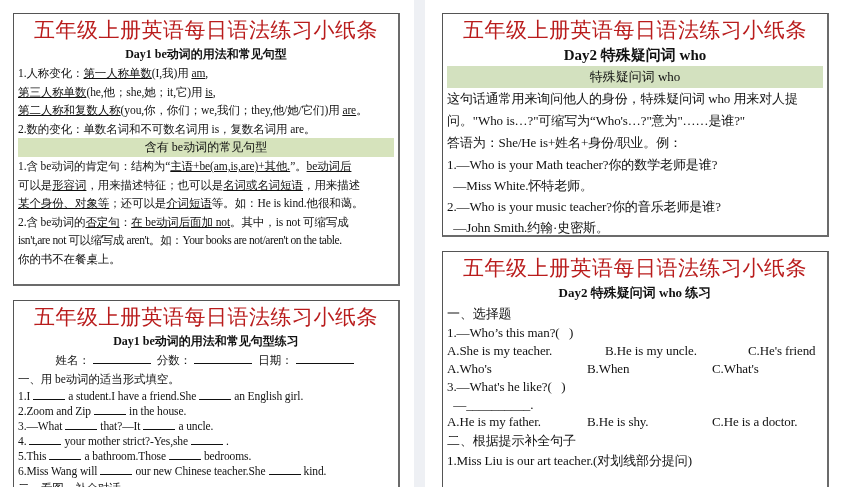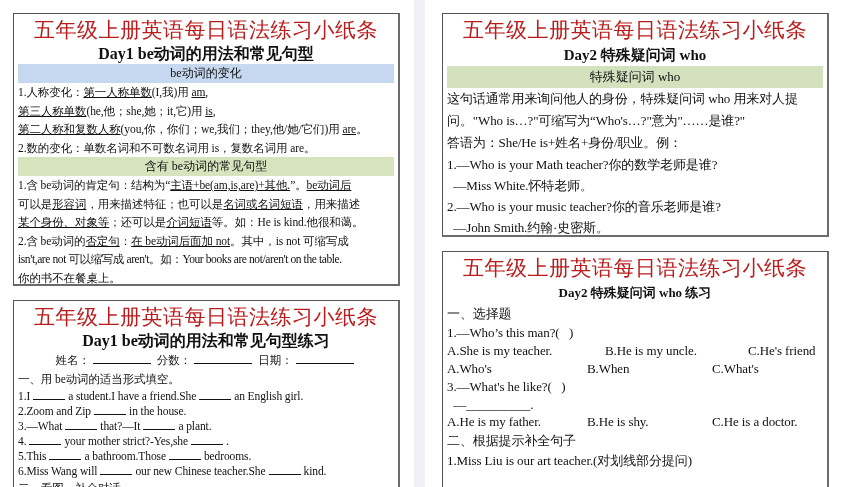--- a/index.html
+++ b/index.html
@@ -14,21 +14,21 @@
     border-right: 2px solid #6b6b6b;
     border-bottom: 2px solid #6b6b6b;
     overflow: hidden;
   }
   .card-title {
     color: #b91c1c; text-align: center; font-size: 21px; line-height: 28px;
     font-family: "DejaVu Serif", "Liberation Serif", serif; letter-spacing: 0.5px;
     margin-top: 2px;
   }
   .card-sub {
-    text-align: center; font-weight: bold; font-size: 16px; line-height: 20px;
+    text-align: center; font-weight: bold; font-size: 12px; line-height: 20px;
     font-family: "Liberation Serif", serif;
   }
   .card-sub.big { font-size: 15px; line-height: 22px; }
   .band {
     margin: 0 4px; text-align: center; font-size: 12px; line-height: 19px;
     font-family: "Liberation Serif", serif;
   }
   .band.blue { background: #c6d8ef; }
   .band.green { background: #d6e3bc; }
   .band.green2 { background: #d3e1bf; font-size: 13px; line-height: 22px; }
@@ -47,21 +47,20 @@
   .opts .c2 { width: 125px; }
 </style>
 </head>
 <body>
 
 <div class="gutter"></div>
 
 <div class="card" style="left:13px;top:13px;width:387px;height:273px;">
   <div class="card-title">五年级上册英语每日语法练习小纸条</div>
   <div class="card-sub">Day1  be动词的用法和常见句型</div>
-  <div class="band blue">be动词的变化</div>
   <div class="line"><span>1.人称变化：</span><span class="u">第一人称单数</span><span>(I,我)用 </span><span class="u">am</span><span>,</span></div>
   <div class="line"><span class="u">第三人称单数</span><span>(he,他；she,她；it,它)用 </span><span class="u">is</span><span>,</span></div>
   <div class="line"><span class="u">第二人称和复数人称</span><span>(you,你，你们；we,我们；they,他/她/它们)用 </span><span class="u">are</span><span>。</span></div>
   <div class="line"><span>2.数的变化：单数名词和不可数名词用 is，复数名词用 are。</span></div>
   <div class="band green">含有 be动词的常见句型</div>
   <div class="line"><span>1.含 be动词的肯定句：结构为“</span><span class="u">主语+be(am,is,are)+其他.</span><span>”。</span><span class="u">be动词后</span></div>
   <div class="line"><span>可以是</span><span class="u">形容词</span><span>，用来描述特征；也可以是</span><span class="u">名词或名词短语</span><span>，用来描述</span></div>
   <div class="line"><span class="u">某个身份、对象等</span><span>；还可以是</span><span class="u">介词短语</span><span>等。如：He is kind.他很和蔼。</span></div>
   <div class="line"><span>2.含 be动词的</span><span class="u">否定句</span><span>：</span><span class="u">在 be动词后面加 not</span><span>。其中，is not 可缩写成</span></div>
   <div class="line" style="letter-spacing:-0.4px;"><span>isn't,are not 可以缩写成 aren't。如：Your books are not/aren't on the table.</span></div>
@@ -72,21 +71,21 @@
   <div class="card-title">五年级上册英语每日语法练习小纸条</div>
   <div class="card-sub">Day1  be动词的用法和常见句型练习</div>
   <div class="namerow">
     <span>姓名：</span><span class="blank long"></span>
     <span>分数：</span><span class="blank long"></span>
     <span>日期：</span><span class="blank long"></span>
   </div>
   <div class="line">一、用 be动词的适当形式填空。</div>
   <div class="line" style="line-height:15px;"><span>1.I</span><span class="blank"></span><span>a student.I have a friend.She</span><span class="blank"></span><span>an English girl.</span></div>
   <div class="line" style="line-height:15px;"><span>2.Zoom and Zip</span><span class="blank"></span><span>in the house.</span></div>
-  <div class="line" style="line-height:15px;"><span>3.—What</span><span class="blank"></span><span>that?—It</span><span class="blank"></span><span>a plant.</span></div>
+  <div class="line" style="line-height:15px;"><span>3.—What</span><span class="blank"></span><span>that?—It</span><span class="blank"></span><span>a uncle.</span></div>
   <div class="line" style="line-height:15px;"><span>4.</span><span class="blank"></span><span>your mother strict?-Yes,she</span><span class="blank"></span><span>.</span></div>
   <div class="line" style="line-height:15px;"><span>5.This</span><span class="blank"></span><span>a bathroom.Those</span><span class="blank"></span><span>bedrooms.</span></div>
   <div class="line" style="line-height:15px;"><span>6.Miss Wang will</span><span class="blank"></span><span>our new Chinese teacher.She</span><span class="blank"></span><span>kind.</span></div>
   <div class="line">二、看图，补全对话。</div>
 </div>
 
 <div class="card" style="left:442px;top:13px;width:387px;height:224px;">
   <div class="card-title">五年级上册英语每日语法练习小纸条</div>
   <div class="card-sub big">Day2   特殊疑问词 who</div>
   <div class="band green2">特殊疑问词 who</div>

